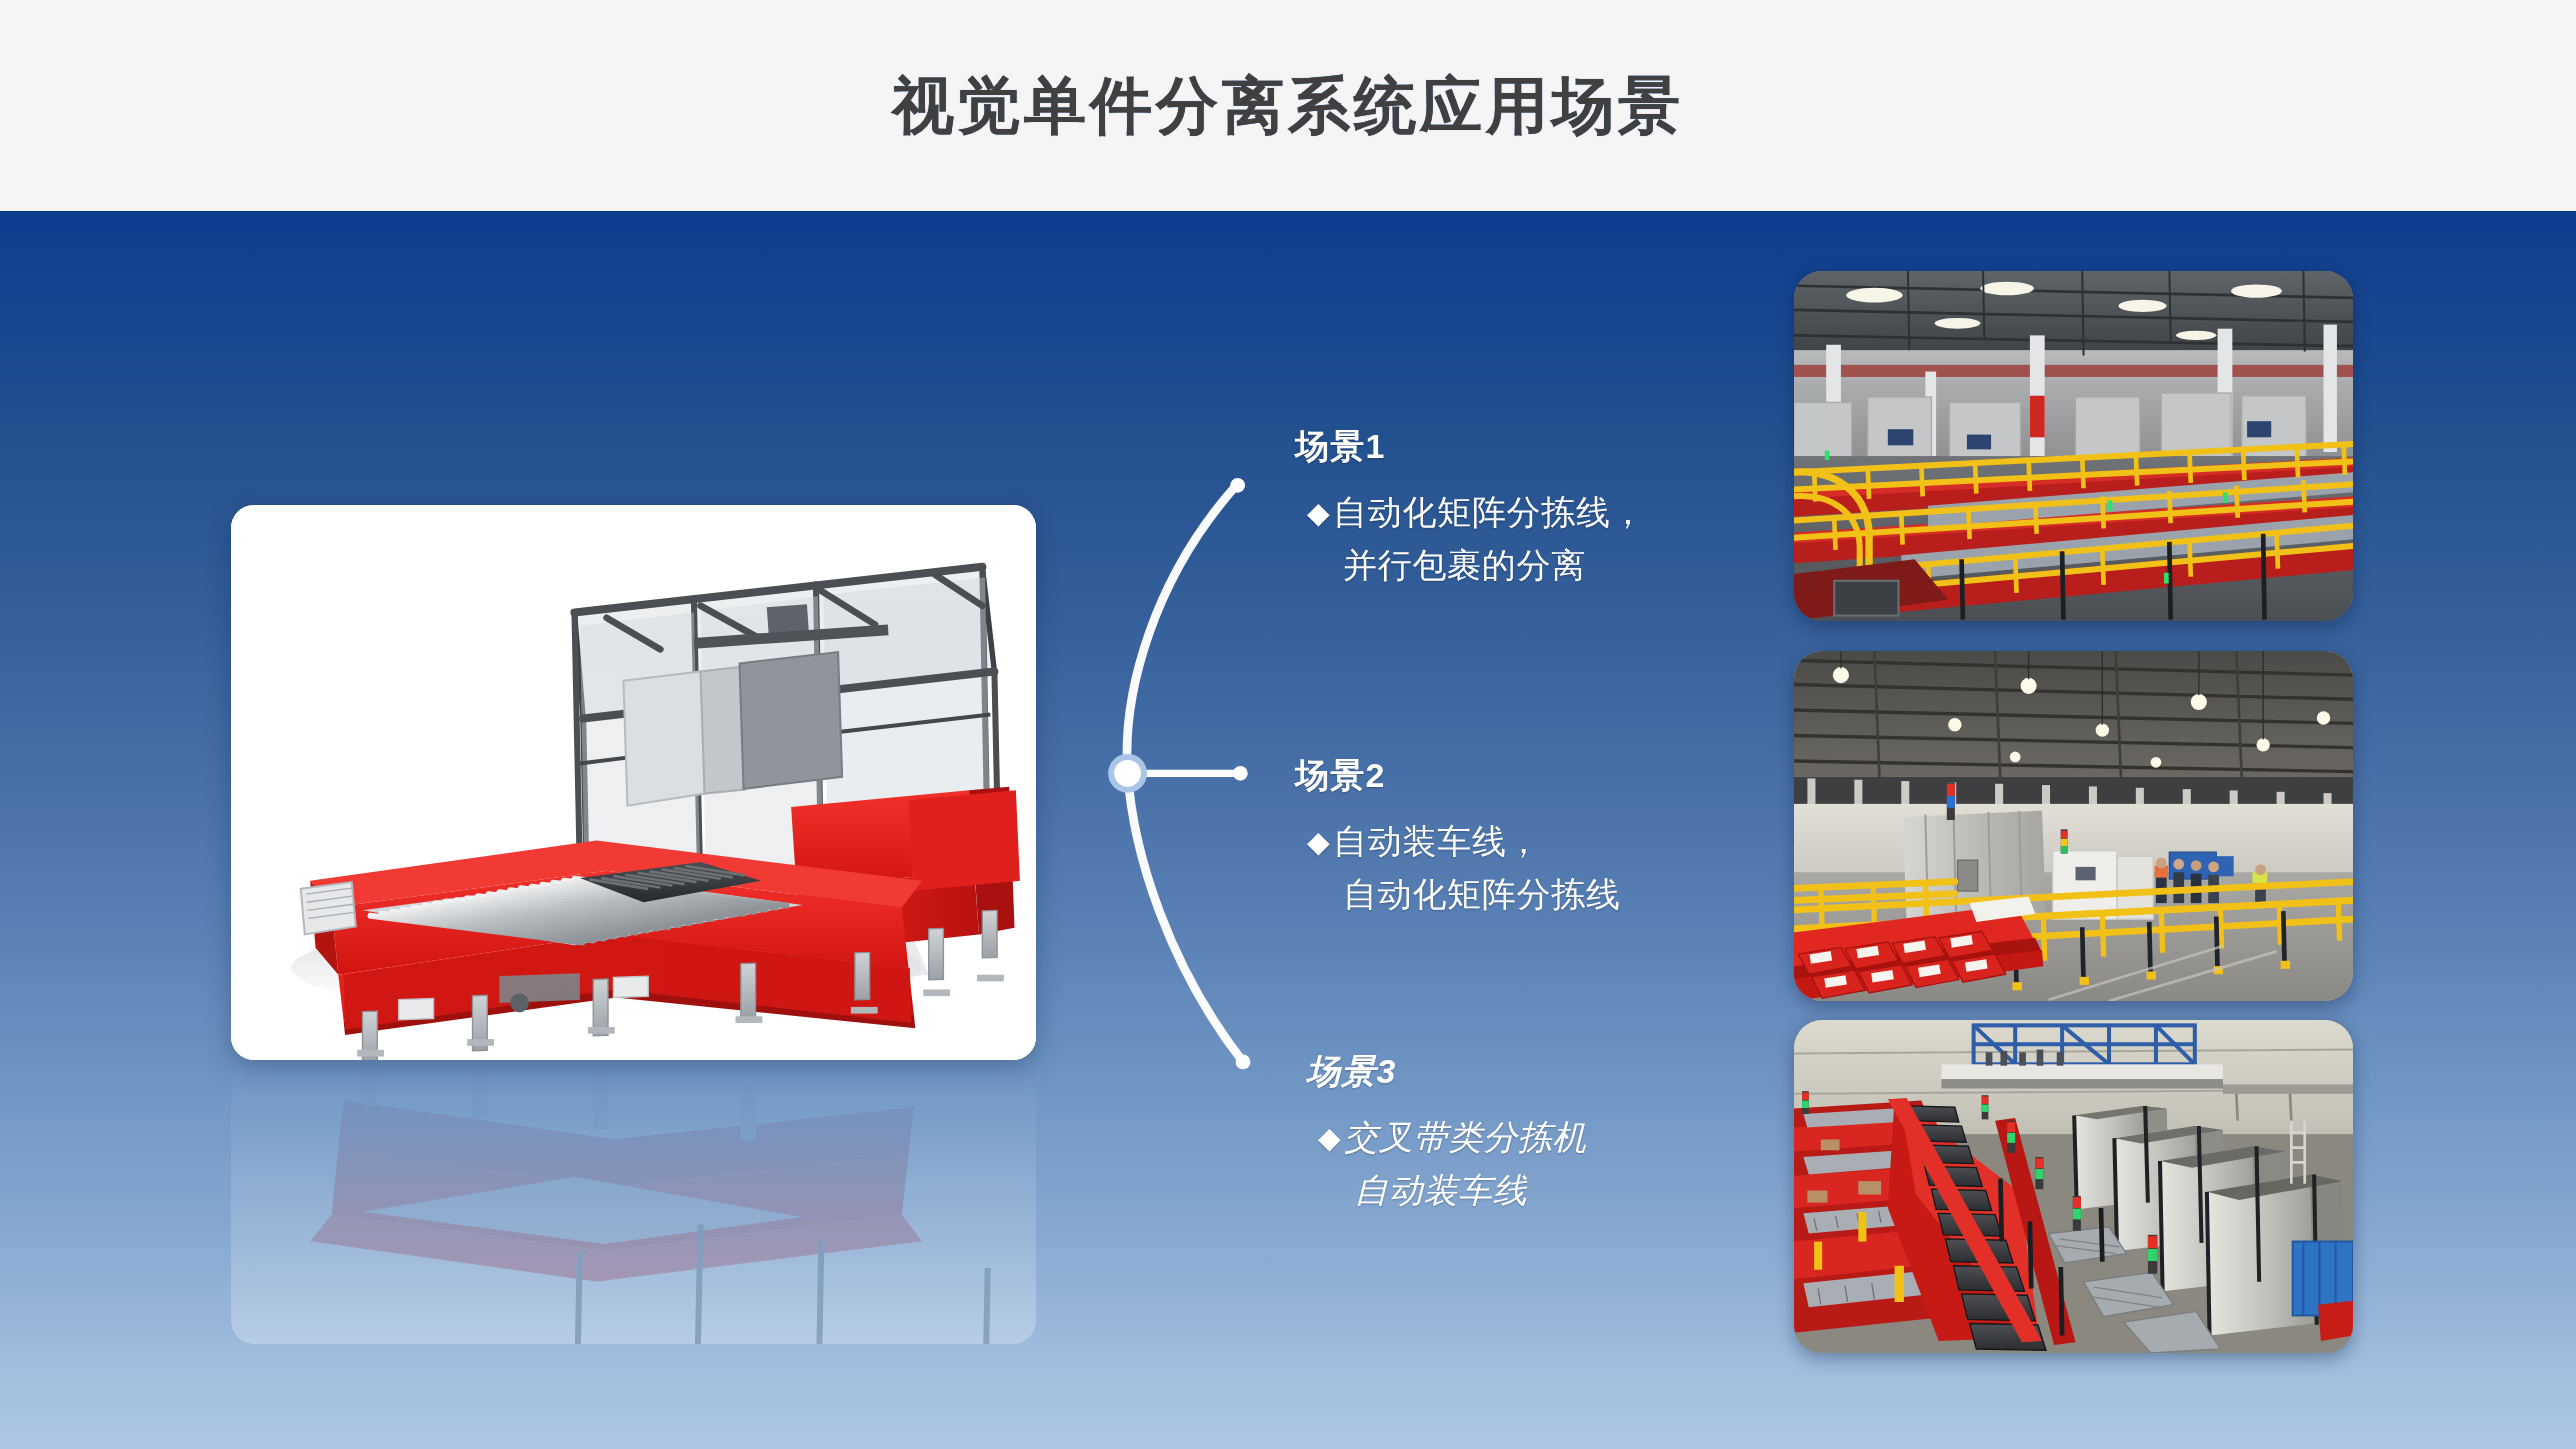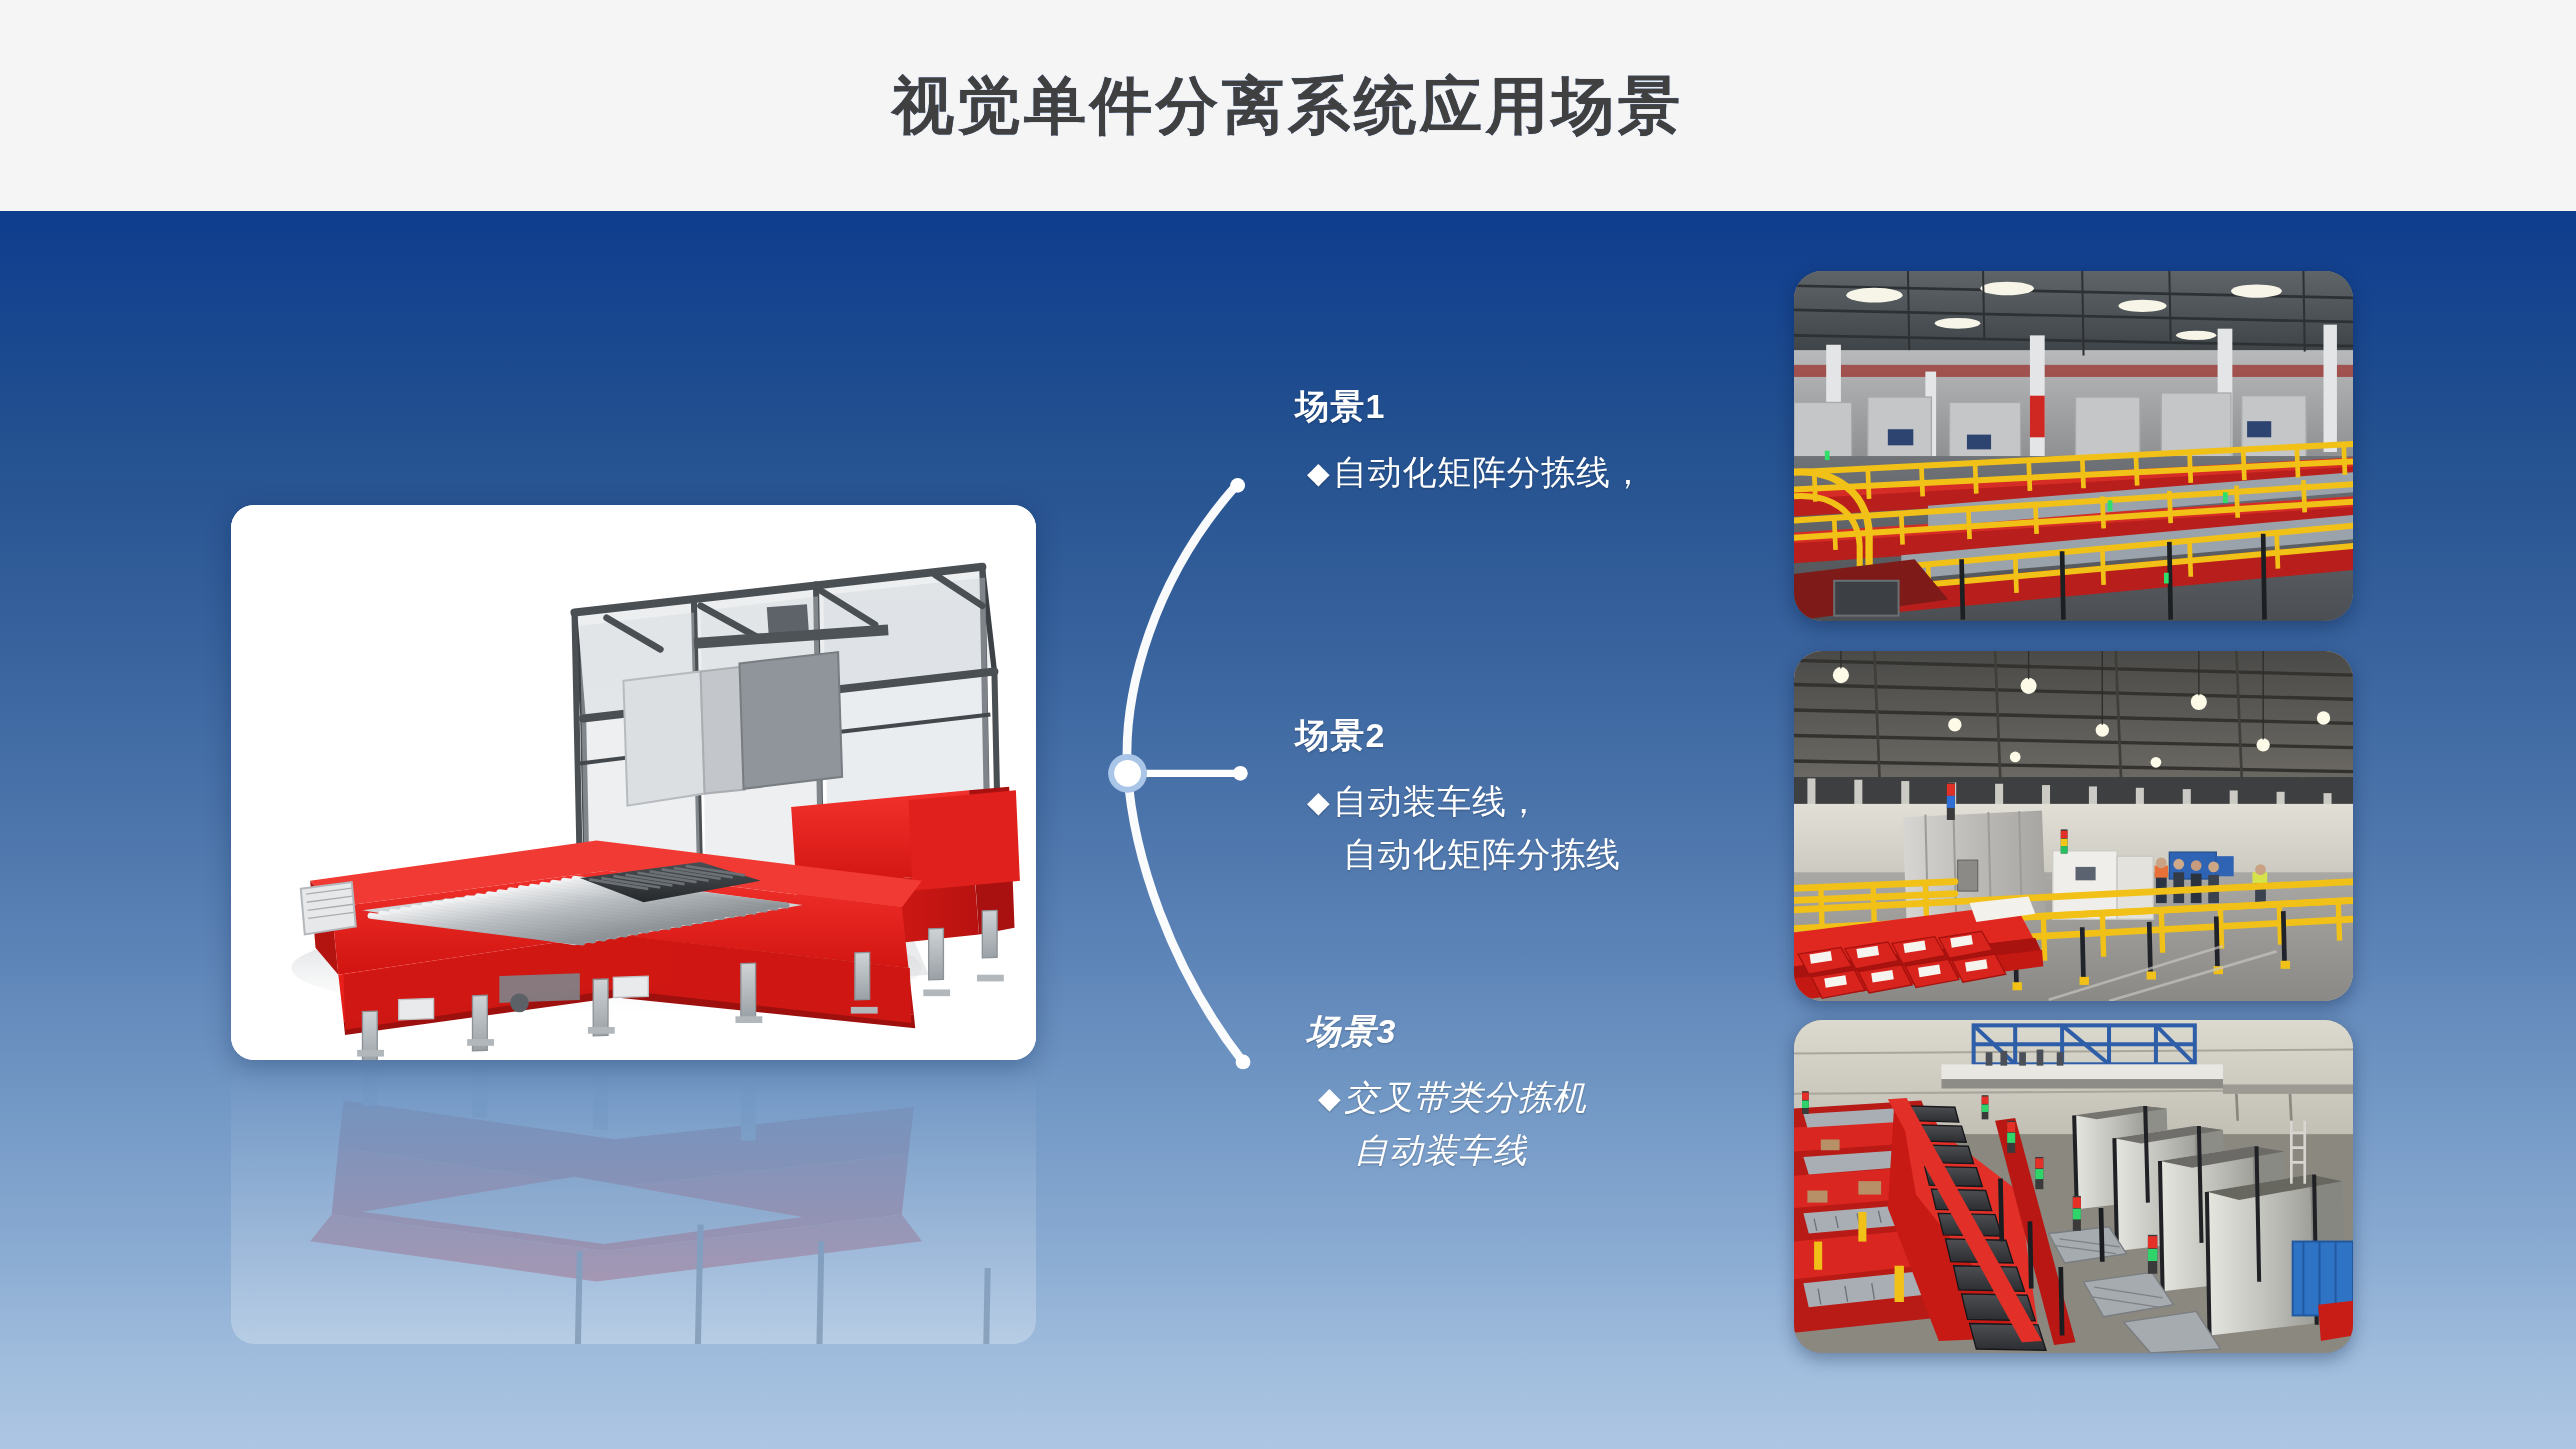--- a/index.html
+++ b/index.html
@@ -59,21 +59,21 @@
   .card-reflection .machine{transform:translateY(-273px);}
   .refl-inner{position:absolute;left:0;top:0;width:805px;height:555px;}
 
   
   .machine{position:absolute;left:0;top:0;width:805px;height:555px;}
 
   
   .connector{position:absolute;left:1047px;top:376px;width:282px;height:792px;}
 
   
-  .scene{position:absolute;color:#ffffff;}
+  .scene{position:absolute;color:#ffffff;margin-top:40px;}
   .scene-title{
     font-size:34px;font-weight:bold;line-height:1;
     margin-bottom:23px;letter-spacing:1.3px;
     text-shadow:0 1.3px 2px rgba(0,0,0,.25);
   }
   .scene-line{
     font-size:34px;font-weight:normal;line-height:1.55;
     letter-spacing:0.7px;white-space:nowrap;
     text-shadow:0 1.3px 2px rgba(0,0,0,.25);
   }
@@ -318,20 +318,21 @@
       <circle cx="120" cy="592" r="29" fill="#a9c5e8"></circle>
       <circle cx="120" cy="592" r="20" fill="#ffffff"></circle>
     </svg>
   </div>
 
   <div class="scene" id="scene1">
     <div class="scene-title">场景1</div>
     <div class="scene-line">
       <span class="bullet">◆</span><span>自动化矩阵分拣线，</span>
     </div>
+    <div class="scene-line indent">并行包裹的分离</div>
   </div>
 
   <div class="scene" id="scene2">
     <div class="scene-title">场景2</div>
     <div class="scene-line">
       <span class="bullet">◆</span><span>自动装车线，</span>
     </div>
     <div class="scene-line indent">自动化矩阵分拣线</div>
   </div>
 

